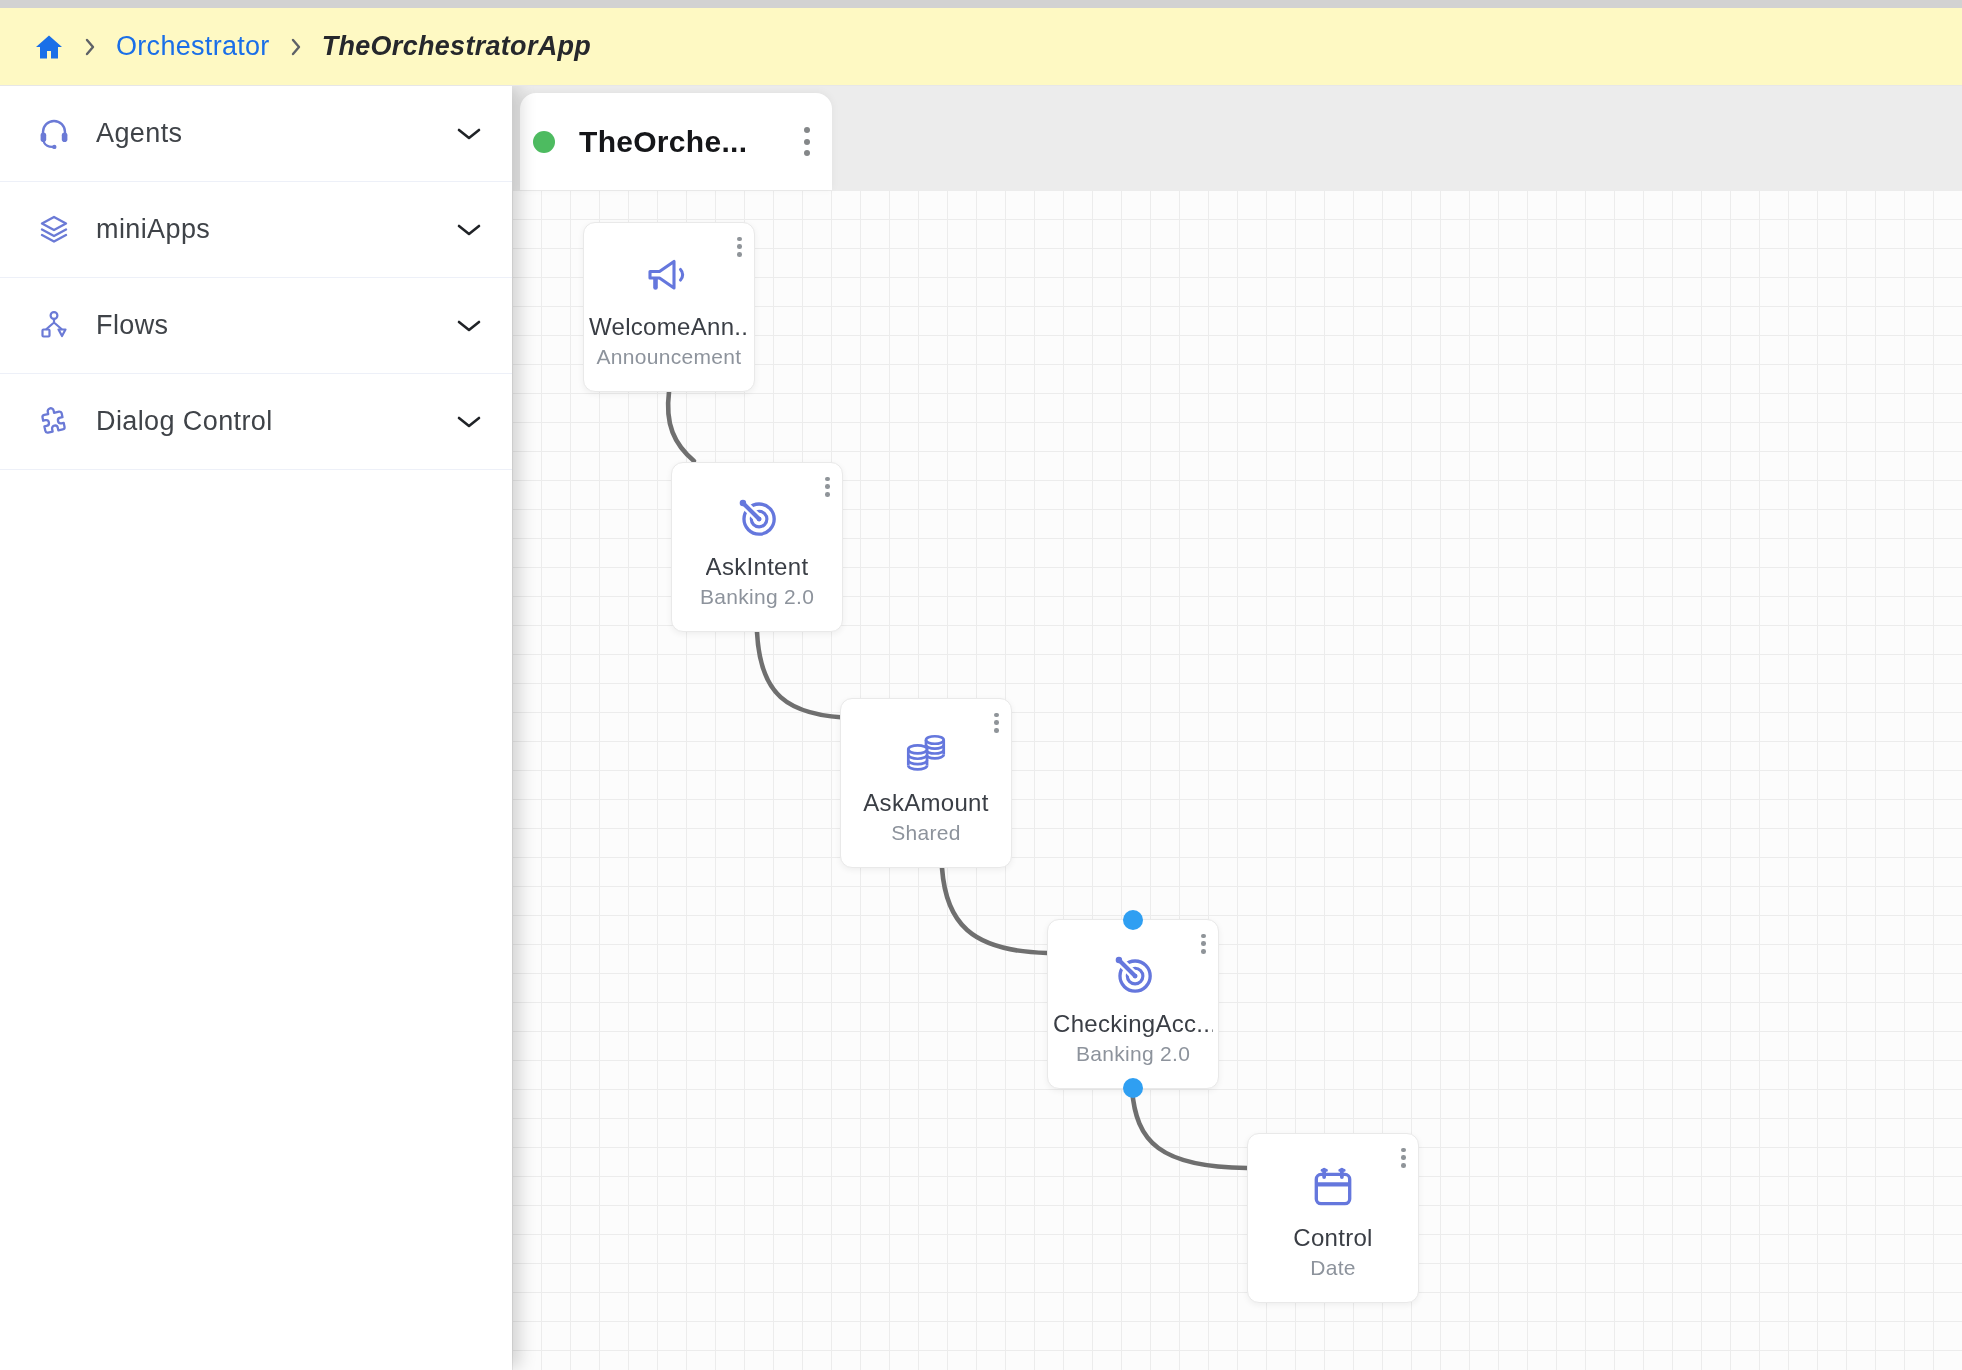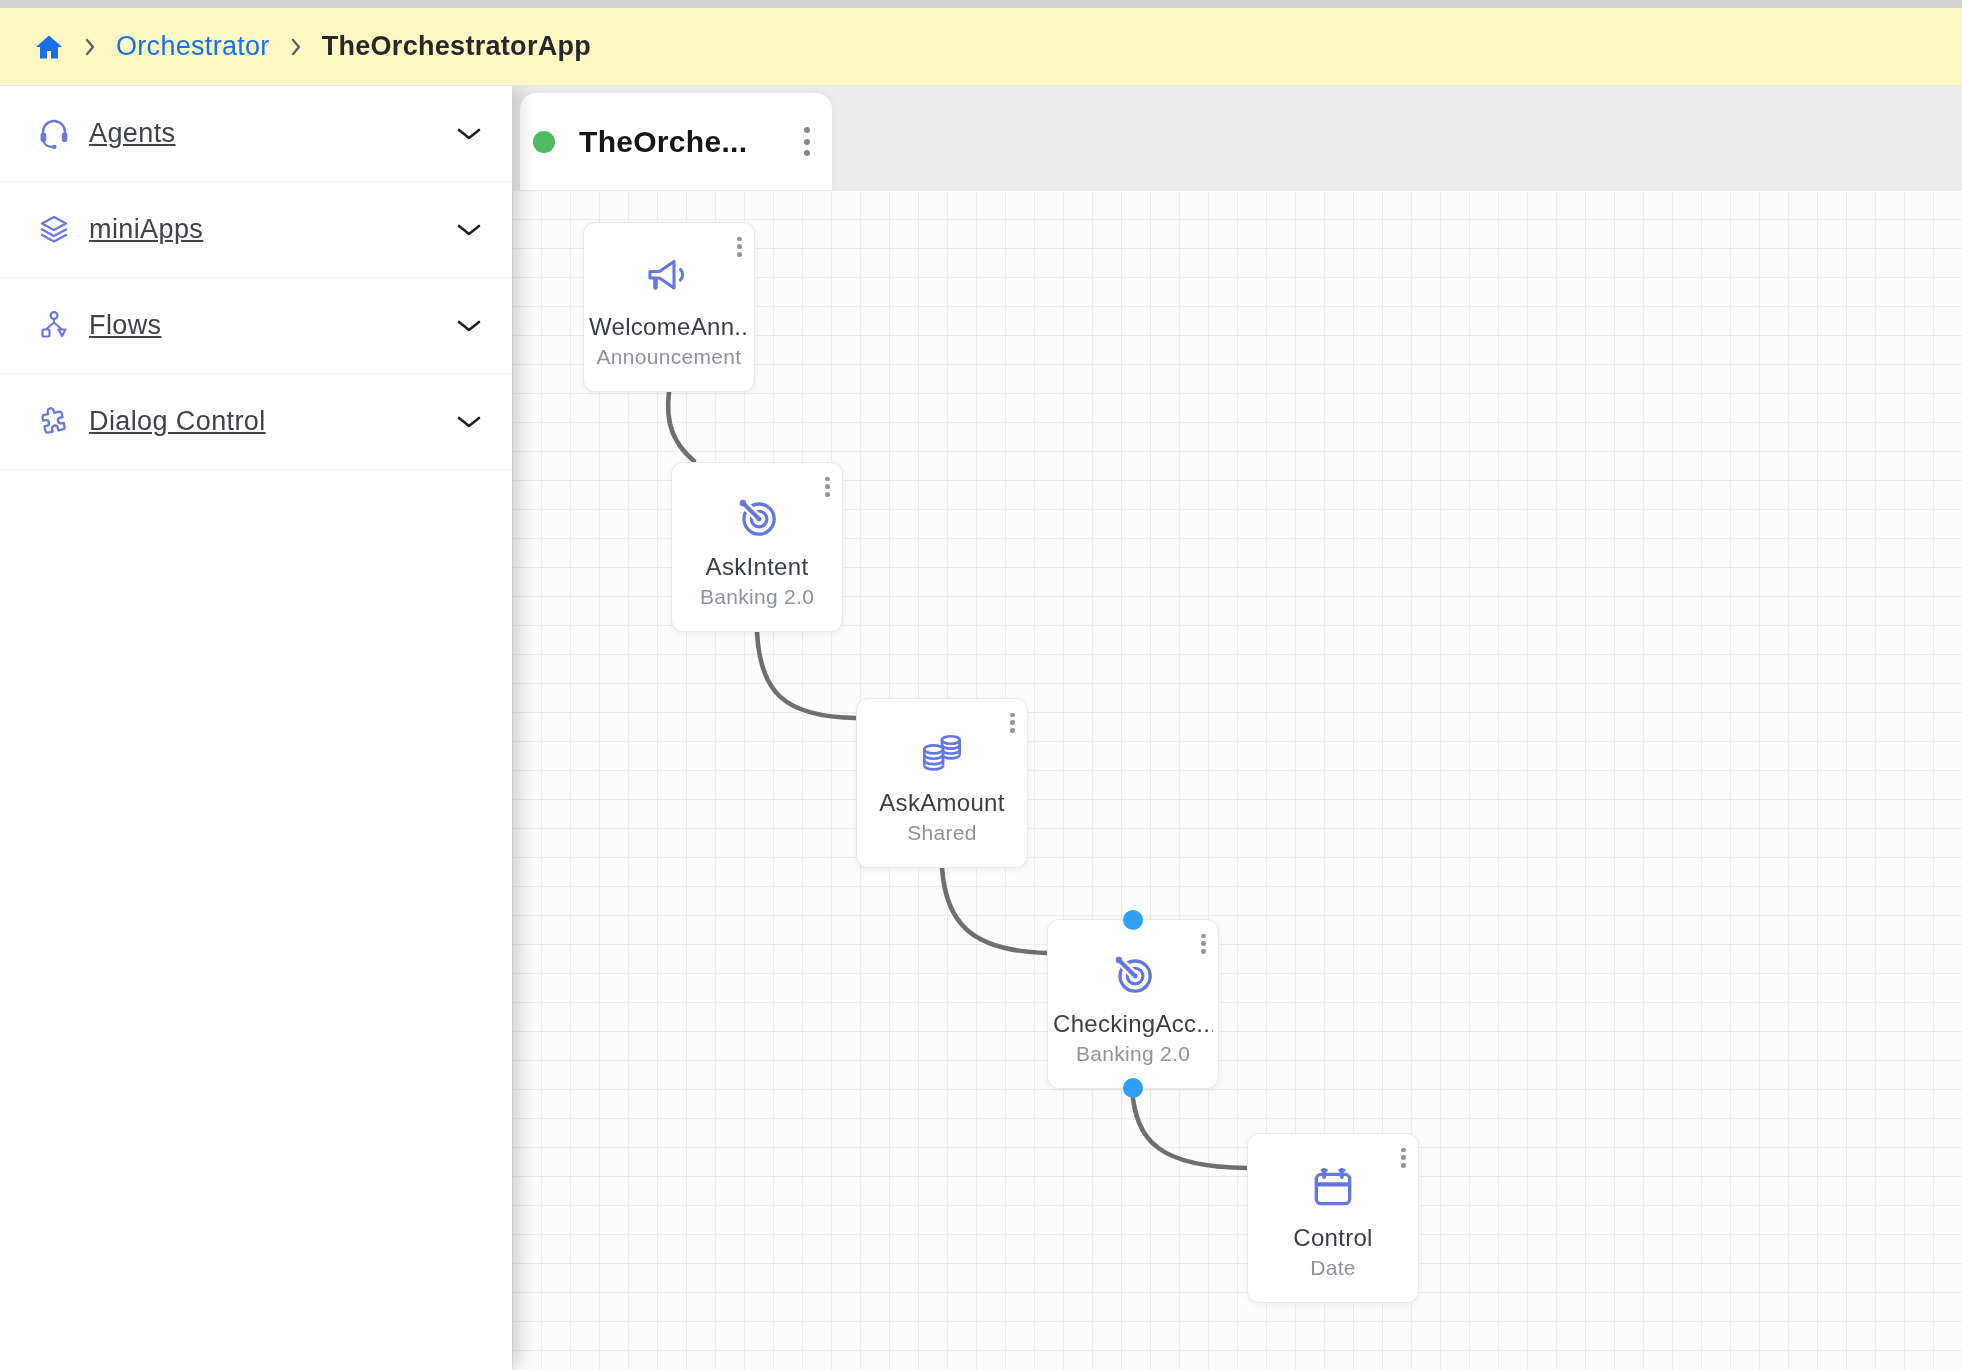--- a/index.html
+++ b/index.html
@@ -9,29 +9,29 @@
   
   .topstrip { position:absolute; left:0; top:0; width:1962px; height:8px; background:#d2d2d2; z-index:40; }
 
   
   .breadcrumb { position:absolute; left:0; top:8px; width:1962px; height:78px; background:#fef9c3;
     border-bottom:1px solid #e7e7e7; display:flex; align-items:center; padding-left:34px; z-index:30; }
   .breadcrumb .home { width:30px; height:28px; display:inline-flex; cursor:pointer; }
   .breadcrumb .sep { margin:0 18px; display:inline-flex; }
   .crumb { font-size:27px; letter-spacing:.3px; }
   .crumb.link { color:#1a6fe8; font-weight:500; text-decoration:none; cursor:pointer; }
-  .crumb.current { color:#26282c; font-weight:700; }
+  .crumb.current { color:#26282c; font-weight:700;font-style:italic; }
 
   
   .sidebar { position:absolute; left:0; top:86px; width:512px; height:1284px; background:#ffffff;
     z-index:20; box-shadow:10px 0 16px -2px rgba(0,0,0,.16); }
   .srow { height:96px; display:flex; align-items:center; padding:0 30px 0 36px;
     border-bottom:1px solid #edf0f8; cursor:pointer; background:#fff; }
   .sicon { width:36px; height:36px; display:inline-flex; flex:none; }
-  .slabel { margin-left:17px; font-size:27px; font-weight:500; color:#3f4348; letter-spacing:.4px;text-decoration:underline; }
+  .slabel { margin-left:24px; font-size:27px; font-weight:500; color:#3f4348; letter-spacing:.4px; }
   .schev { margin-left:auto; width:26px; height:16px; display:inline-flex; }
 
   
   .tabbar { position:absolute; left:512px; top:86px; width:1450px; height:104px; background:#ececec; z-index:5; }
   .tab { position:absolute; left:8px; bottom:0; width:312px; height:97px; background:#ffffff;
     border-radius:16px 16px 0 0; display:flex; align-items:center; box-shadow:0 -1px 8px rgba(0,0,0,.05); cursor:pointer; }
   .tab .dot { width:22px; height:22px; border-radius:50%; background:#4dbb60; margin-left:13px; flex:none; }
   .tab .tlabel { margin-left:24px; font-size:30px; font-weight:700; color:#151619; letter-spacing:.3px;
     white-space:nowrap; overflow:hidden; }
   .kebab { display:inline-flex; flex-direction:column; align-items:center; cursor:pointer; }
@@ -51,21 +51,21 @@
     align-items:center; cursor:pointer; }
   .node .kebab { position:absolute; top:12px; right:12px; }
   .node .kebab i { width:4.6px; height:4.6px; margin:1.6px 0; background:#8f9499; }
   .nicon { margin-top:28px; height:52px; display:flex; align-items:center; justify-content:center; }
   .ntitle { margin-top:10px; font-size:24px; font-weight:500; color:#3a3e45; letter-spacing:.3px;
     white-space:nowrap; max-width:160px; overflow:hidden; }
   .nsub { margin-top:4px; font-size:21px; color:#8d939c; letter-spacing:.3px; white-space:nowrap; }
 
   .n-welcome  { left:71px;  top:32px;  }
   .n-intent   { left:159px; top:272px;align-items:center; }
-  .n-amount   { left:344px; top:508px; }
+  .n-amount   { left:328px; top:508px; }
   .n-checking { left:535px; top:729px; }
   .n-date     { left:735px; top:943px; }
 
   .handle { position:absolute; left:50%; width:20px; height:20px; margin-left:-10px; border-radius:50%;
     background:#2f9ff2; cursor:crosshair; }
   .handle.top { top:-10px; } .handle.bottom { bottom:-10px; }
 
   svg { display:block; }
 </style>
 </head>

